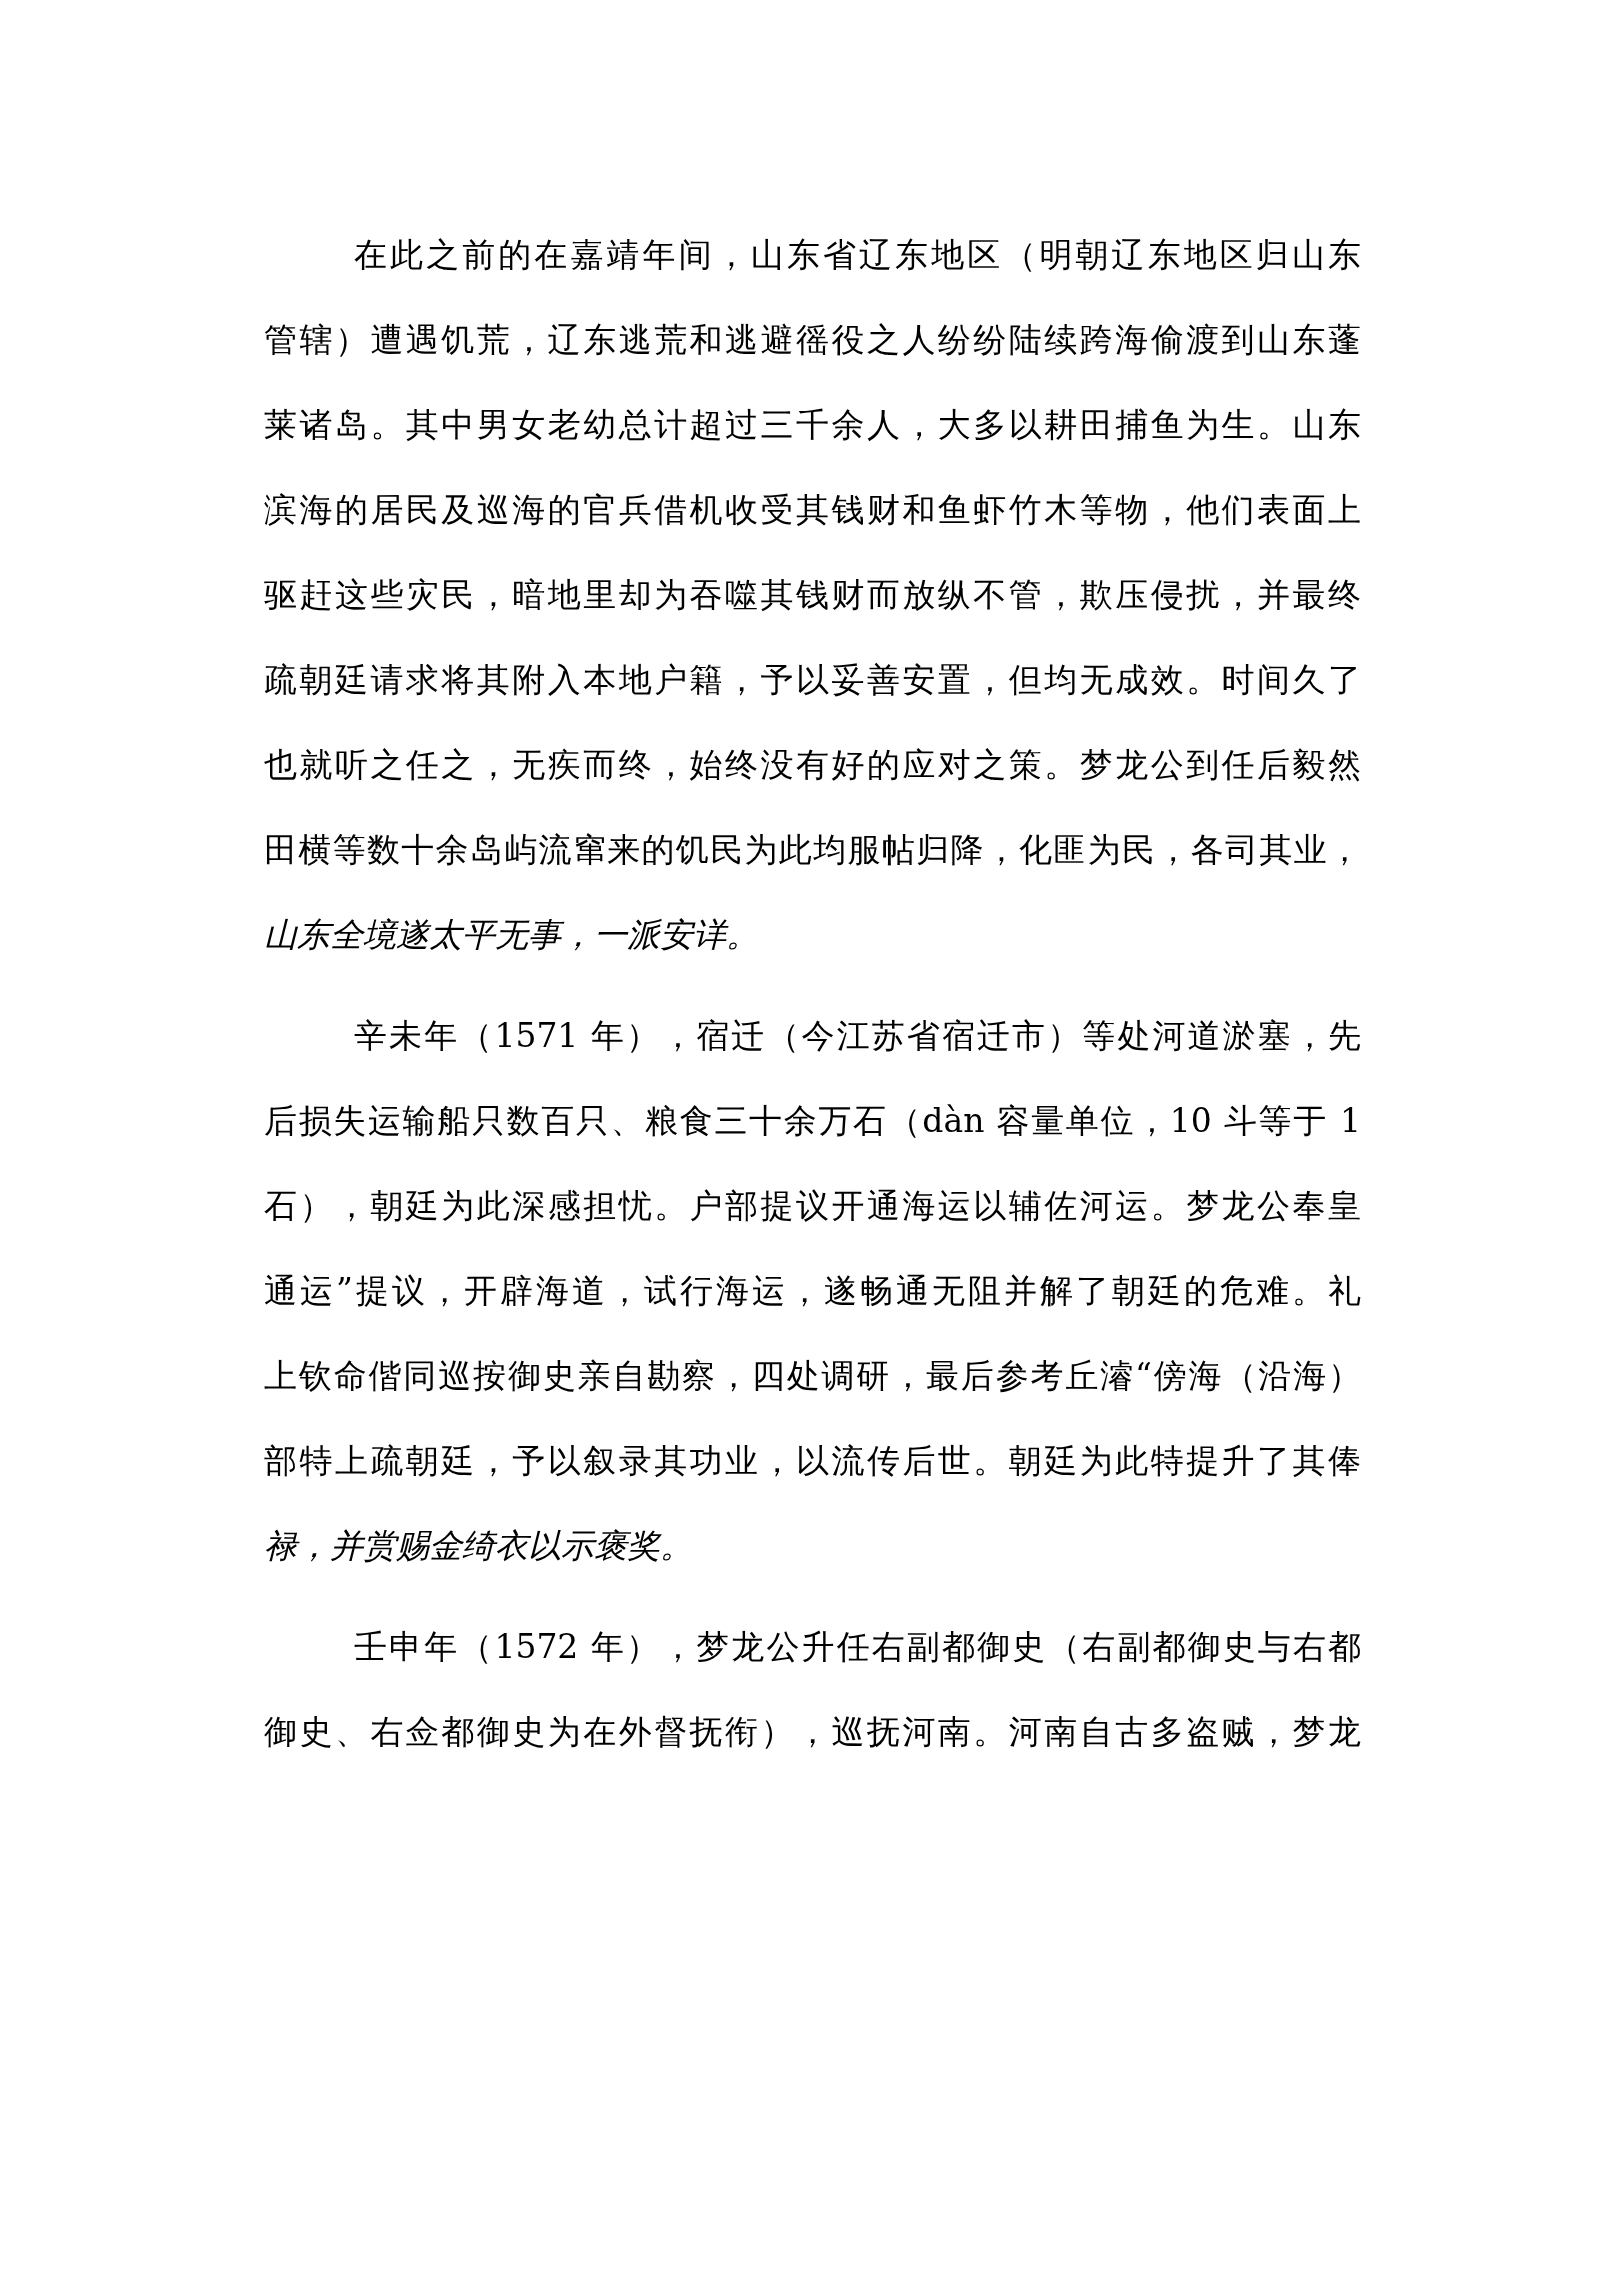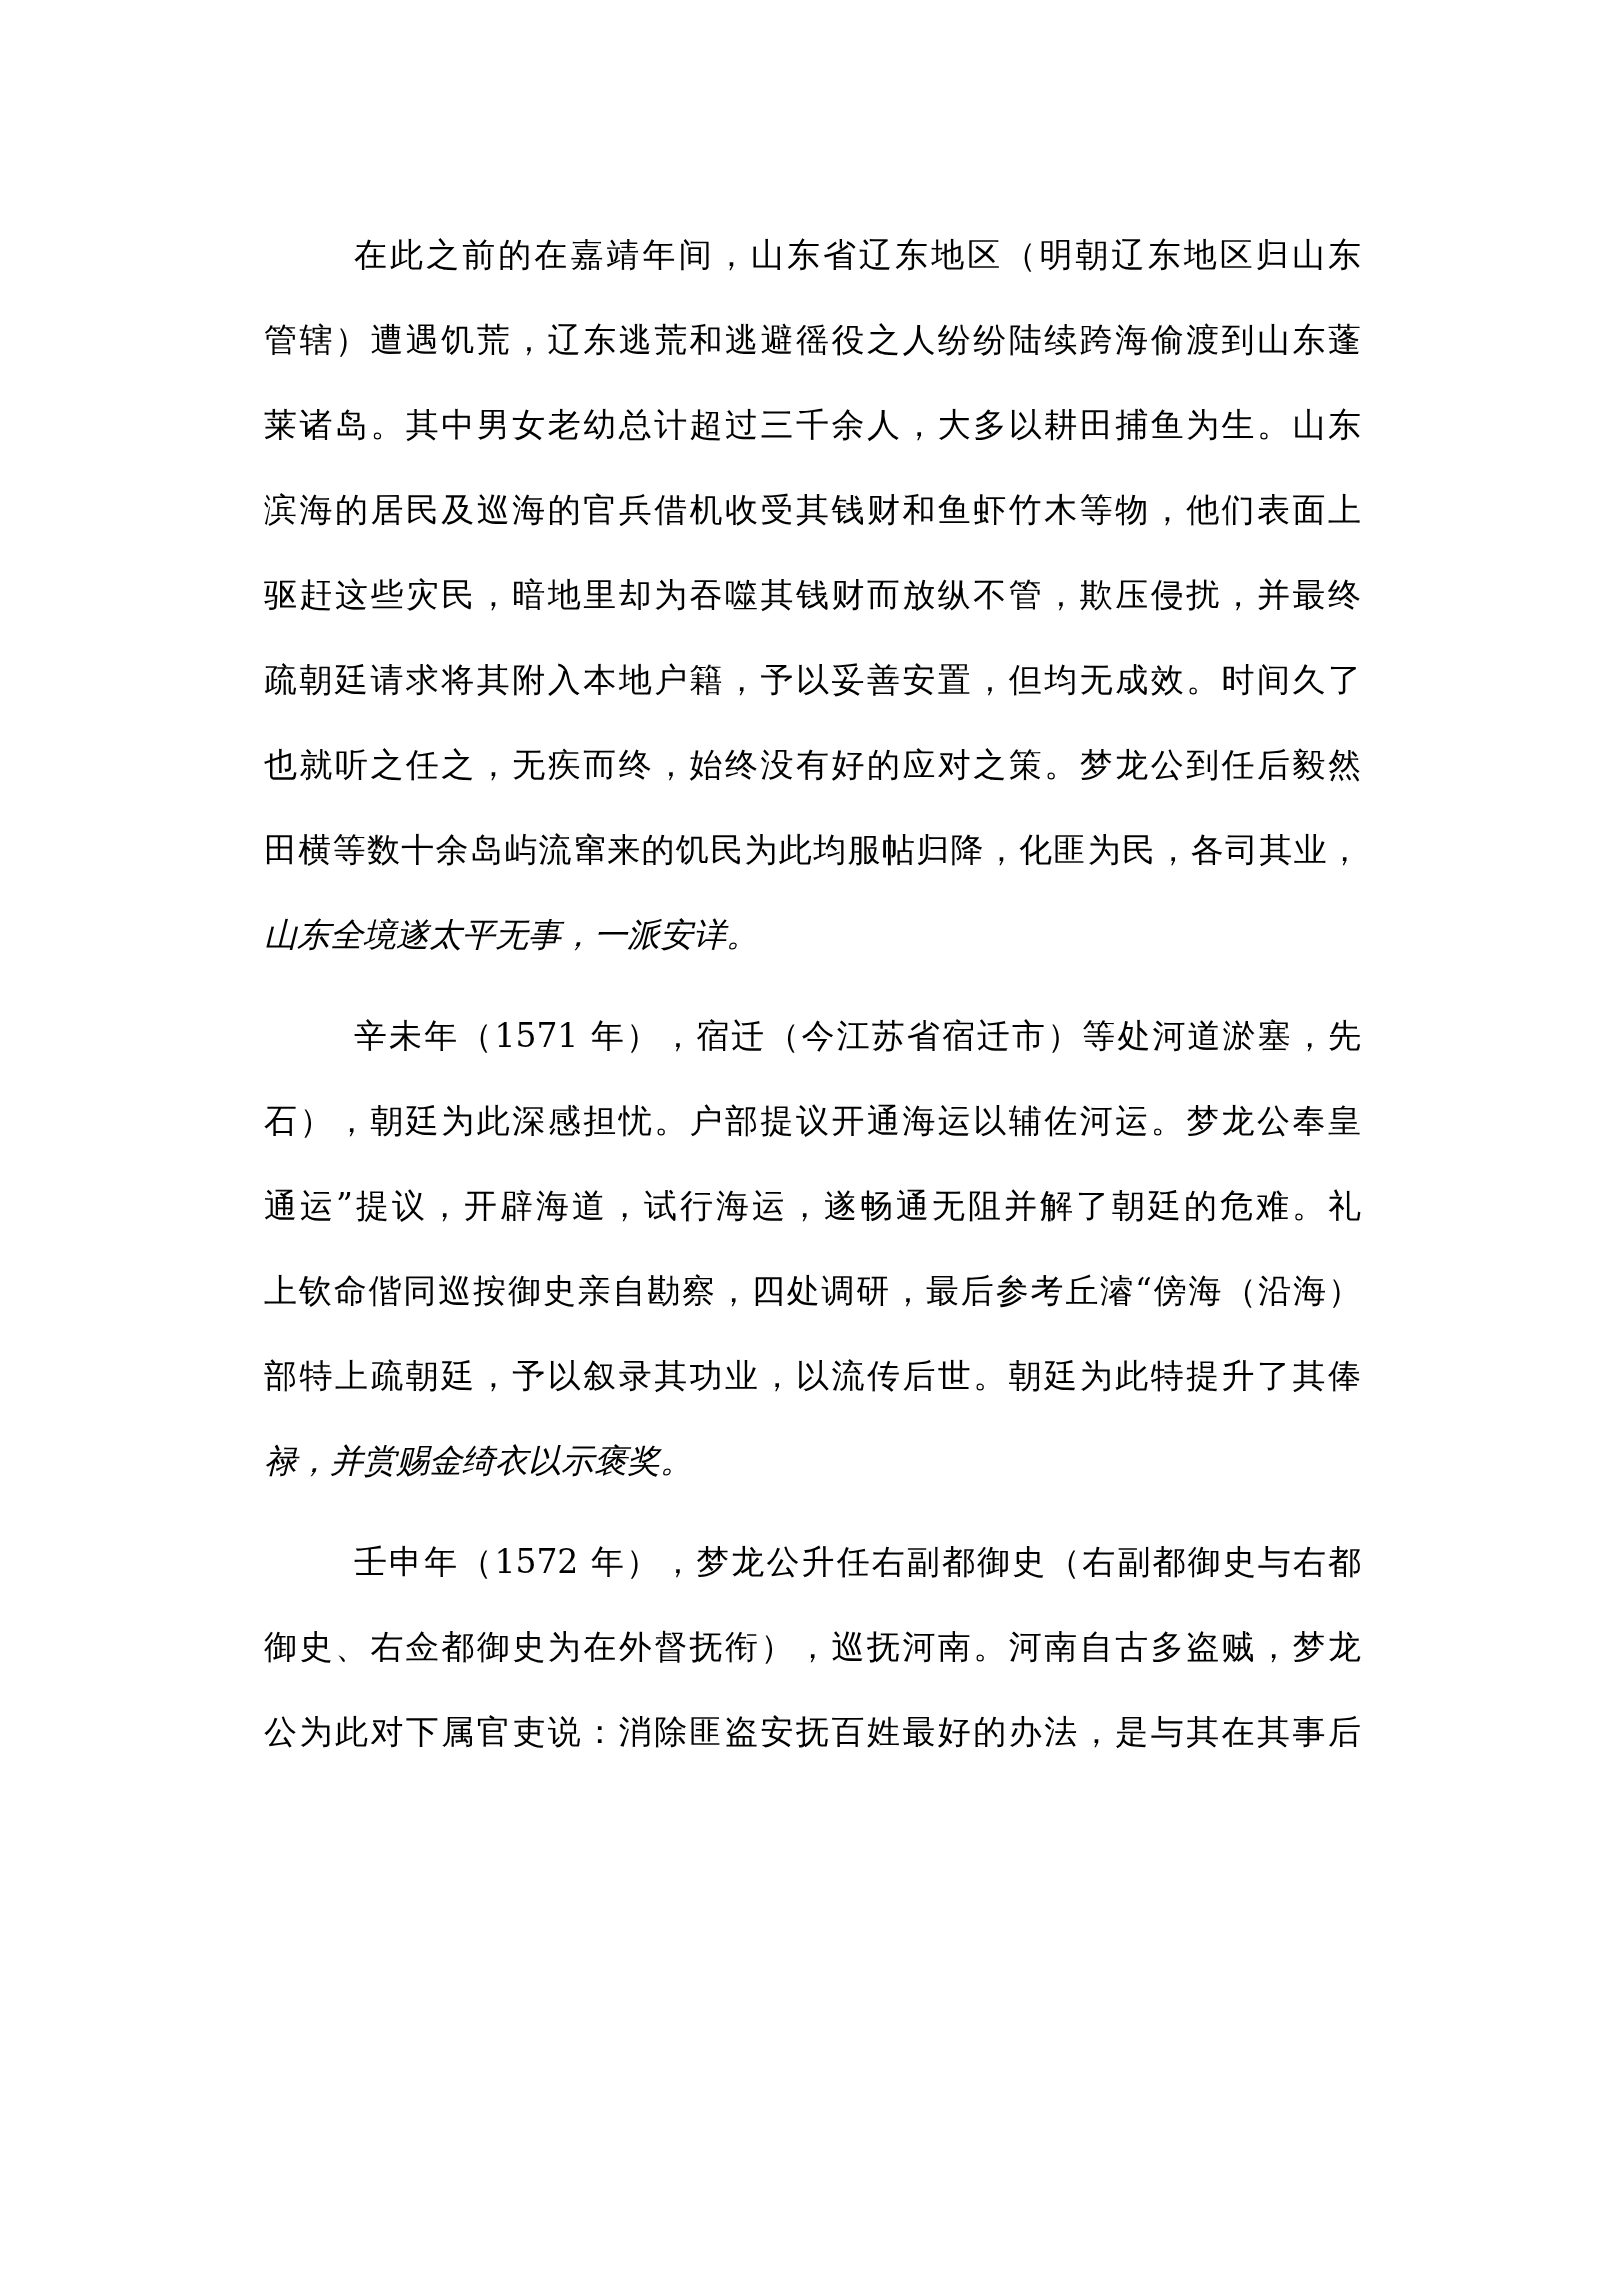--- a/index.html
+++ b/index.html
@@ -55,27 +55,27 @@
     <span class="line">滨海的居民及巡海的官兵借机收受其钱财和鱼虾竹木等物，他们表面上</span>
     <span class="line">驱赶这些灾民，暗地里却为吞噬其钱财而放纵不管，欺压侵扰，并最终</span>
     <span class="line">疏朝廷请求将其附入本地户籍，予以妥善安置，但均无成效。时间久了</span>
     <span class="line">也就听之任之，无疾而终，始终没有好的应对之策。梦龙公到任后毅然</span>
     <span class="line">田横等数十余岛屿流窜来的饥民为此均服帖归降，化匪为民，各司其业，</span>
     <span class="line last">山东全境遂太平无事，一派安详。</span>
   </p>
 
   <p class="paragraph">
     <span class="line indent">辛未年（1571 年），宿迁（今江苏省宿迁市）等处河道淤塞，先</span>
+    <span class="line">后损失运输船只数百只、粮食三十余万石（dàn 容量单位，10 斗等于 1</span>
     <span class="line">石），朝廷为此深感担忧。户部提议开通海运以辅佐河运。梦龙公奉皇</span>
     <span class="line">通运”提议，开辟海道，试行海运，遂畅通无阻并解了朝廷的危难。礼</span>
     <span class="line">上钦命偕同巡按御史亲自勘察，四处调研，最后参考丘濬“傍海（沿海）</span>
     <span class="line">部特上疏朝廷，予以叙录其功业，以流传后世。朝廷为此特提升了其俸</span>
     <span class="line last">禄，并赏赐金绮衣以示褒奖。</span>
   </p>
 
   <p class="paragraph">
     <span class="line indent">壬申年（1572 年），梦龙公升任右副都御史（右副都御史与右都</span>
     <span class="line">御史、右佥都御史为在外督抚衔），巡抚河南。河南自古多盗贼，梦龙</span>
-    <span class="line">公为此对下属官吏说：消除匪盗安抚百姓最好的办法，是与其在其事后</span>
   </p>
 
 </div>
 
 
 </body></html>

